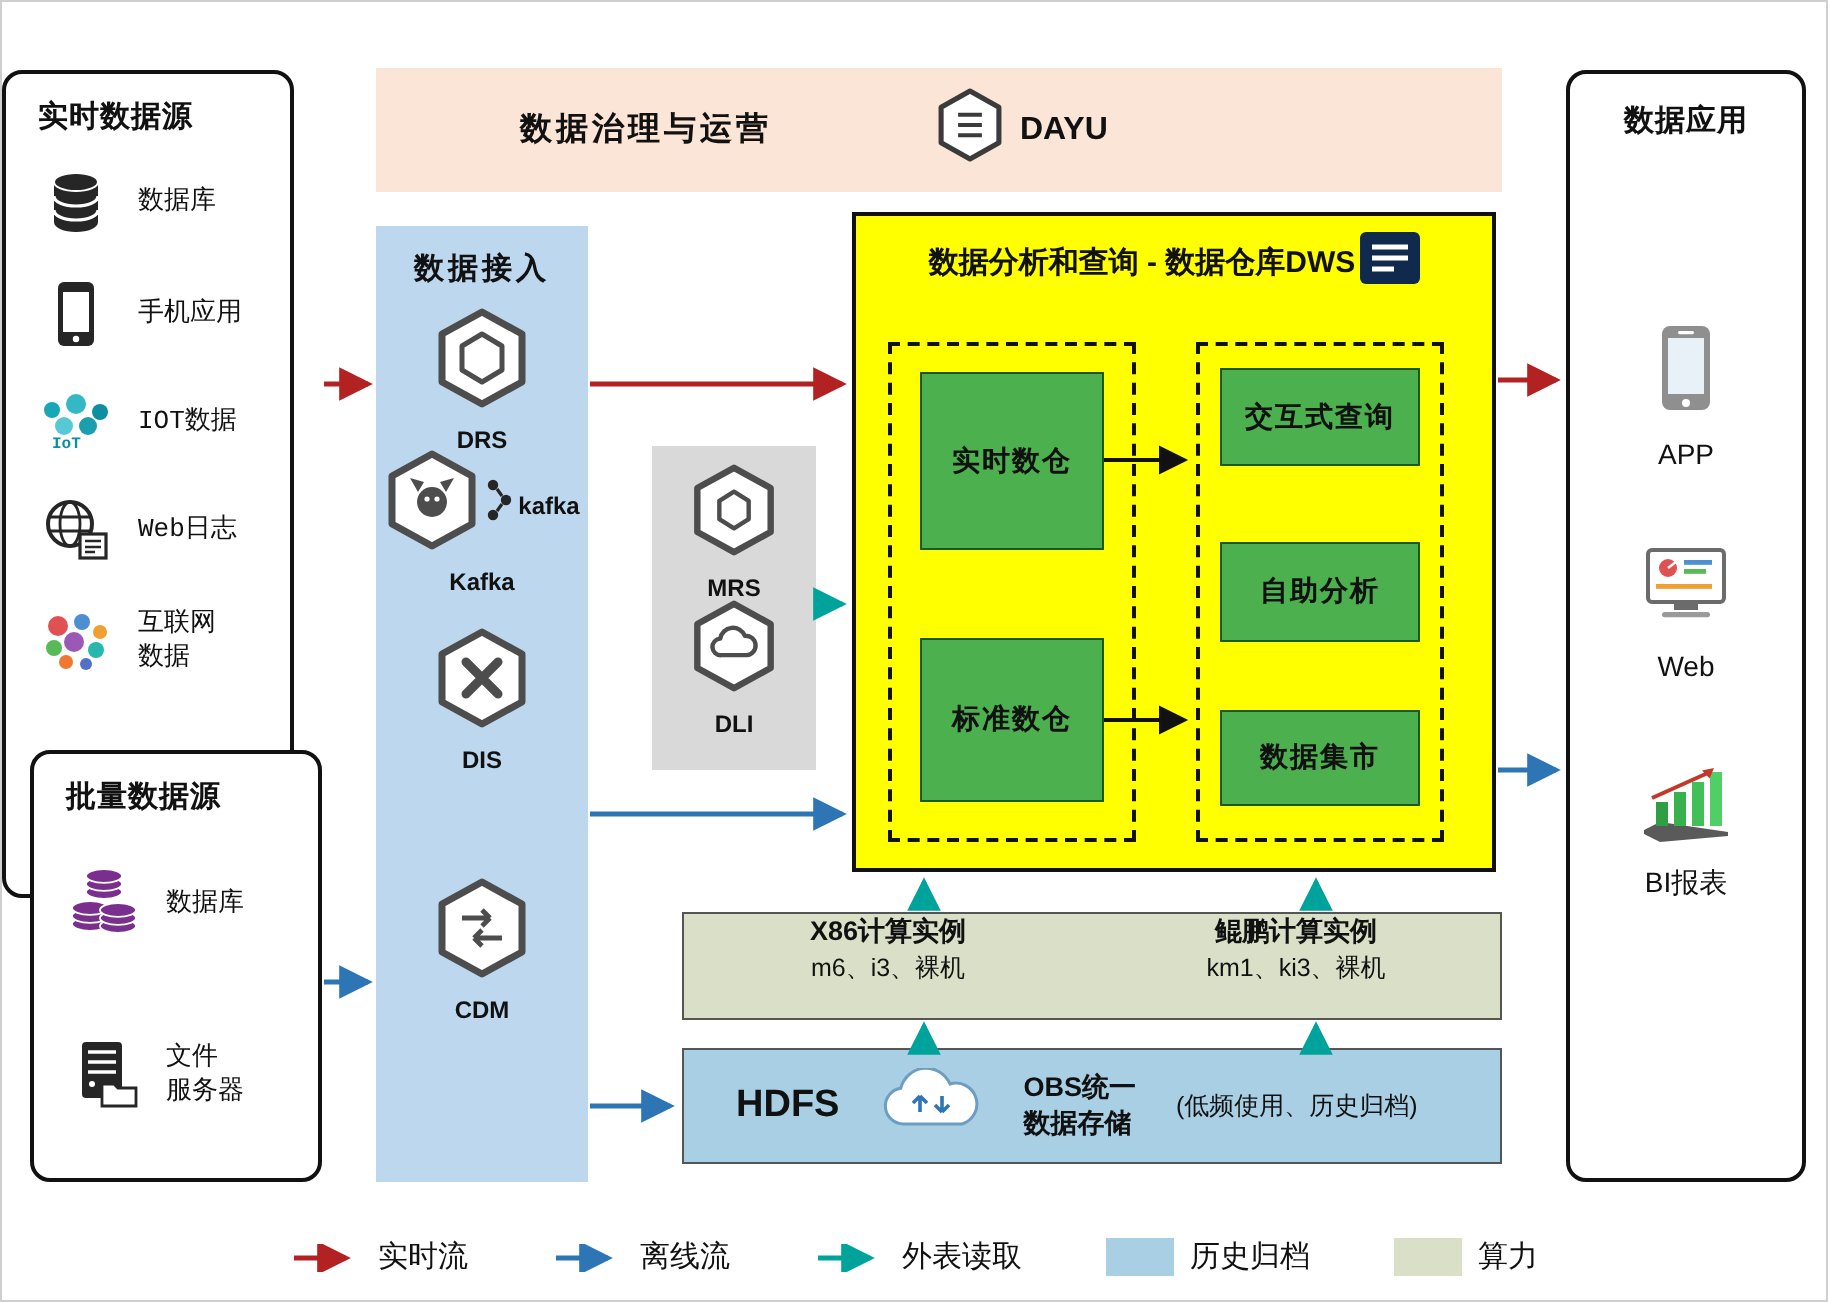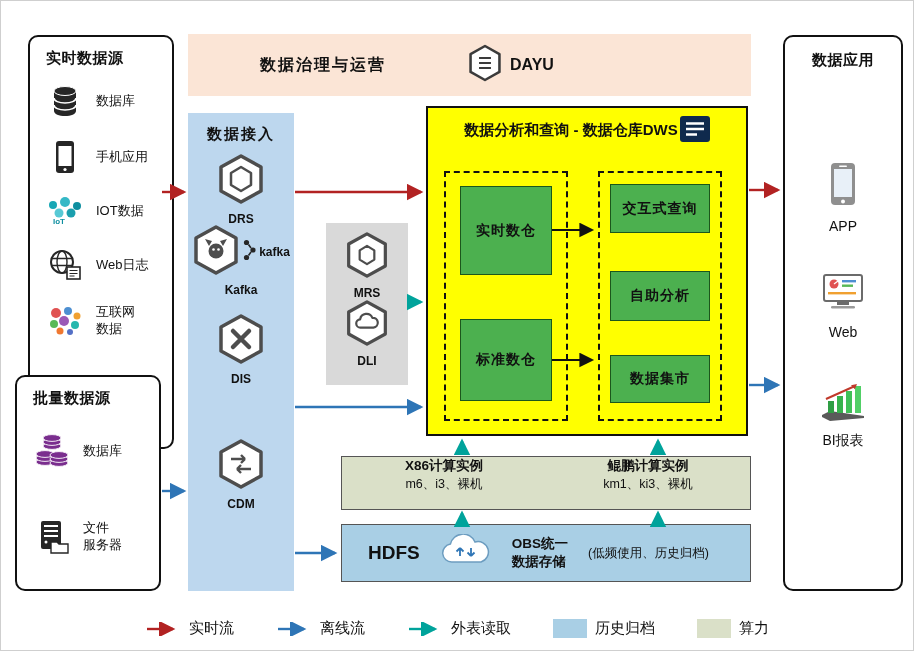--- a/index.html
+++ b/index.html
@@ -5,21 +5,21 @@
   * { box-sizing: border-box; margin: 0; padding: 0; }
   body { background: #fff; font-family: "Liberation Sans", "DejaVu Sans", sans-serif; color: #111; }
   #canvas { position: relative; width: 914px; height: 651px; background: #fff; border: 1px solid #cfcfcf; overflow: hidden; }
   #arrows { position: absolute; left: 0; top: 0; width: 914px; height: 651px; pointer-events: none; z-index: 10; }
   .fl  { stroke-width: 2.4; }
   .fl2 { stroke-width: 2.1; }
 
   
   .panel { position: absolute; background: #fff; border: 2px solid #111; border-radius: 10px; }
   .panel-title { font-weight: bold; font-size: 15px; padding: 12px 0 0 16px; letter-spacing: 0.5px; }
-  #rt-box    { left: 27px;  top: 34px;  width: 146px; height: 414px; }
+  #rt-box    { left: 0;  top: 34px;  width: 146px; height: 414px; font-family: Liberation Mono, monospace; }
   #batch-box { left: 14px;  top: 374px; width: 146px; height: 216px; }
   #apps-box  { left: 782px; top: 34px;  width: 120px; height: 556px; }
   #apps-box .panel-title { text-align: center; padding: 14px 0 0 0; }
 
   .src-item { position: absolute; left: 14px; right: 4px; height: 44px; display: flex; align-items: center; gap: 10px; }
   .src-item .ic { flex: 0 0 42px; display: flex; justify-content: center; }
   .src-label { font-size: 13px; line-height: 1.3; white-space: pre-line; }
 
   
   #banner { position: absolute; left: 187px; top: 33px; width: 563px; height: 62px; background: var(--banner); }

